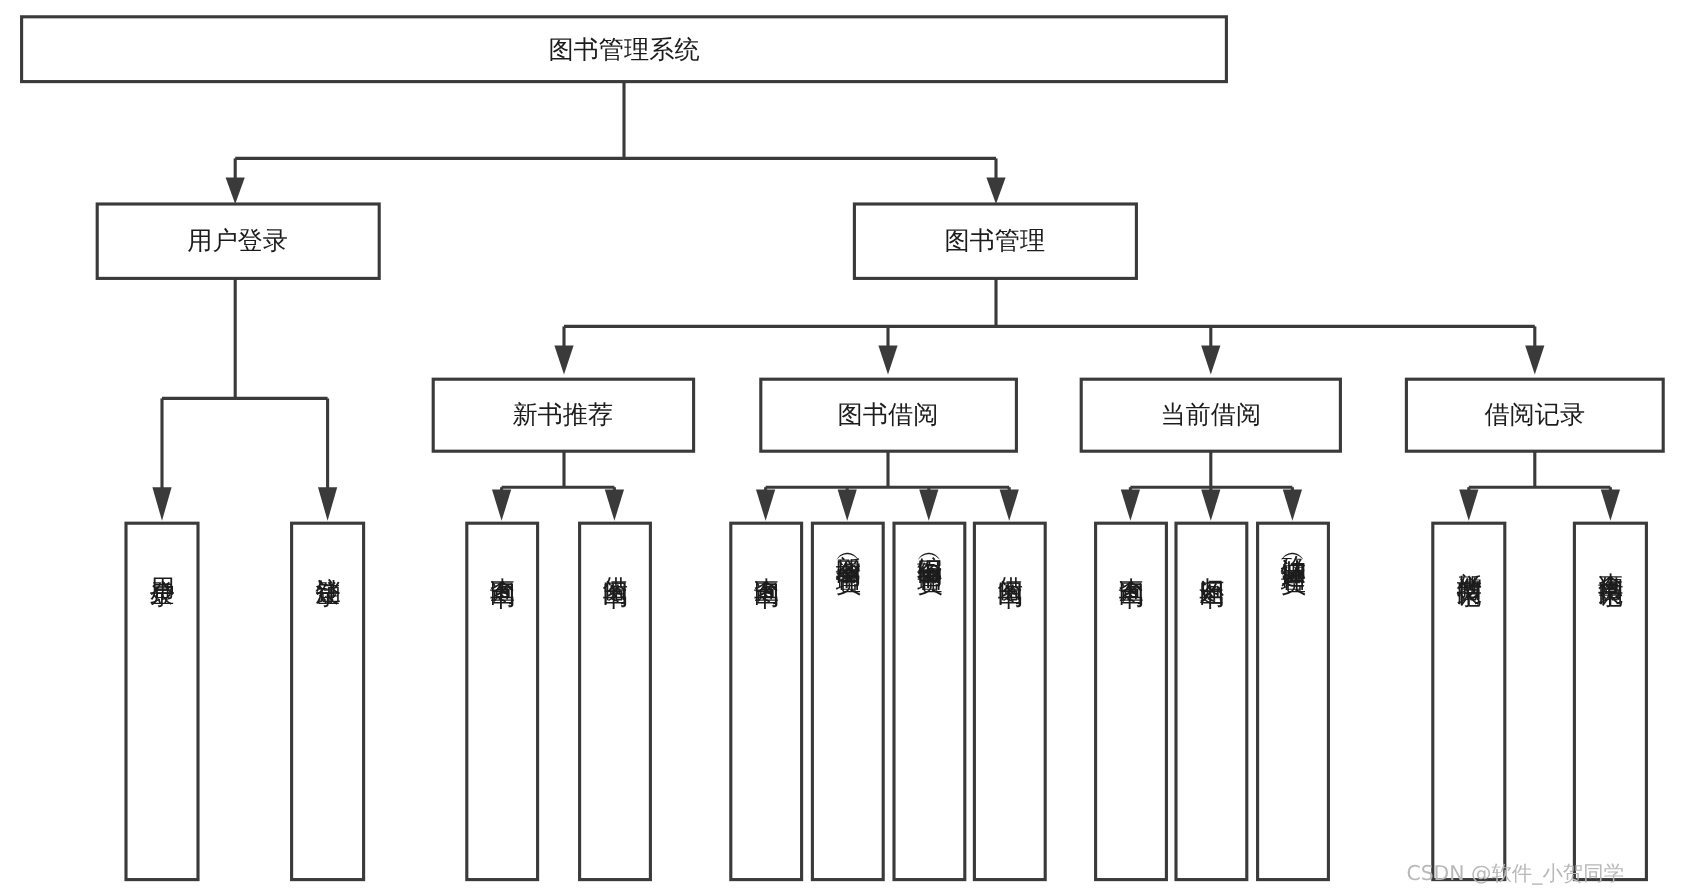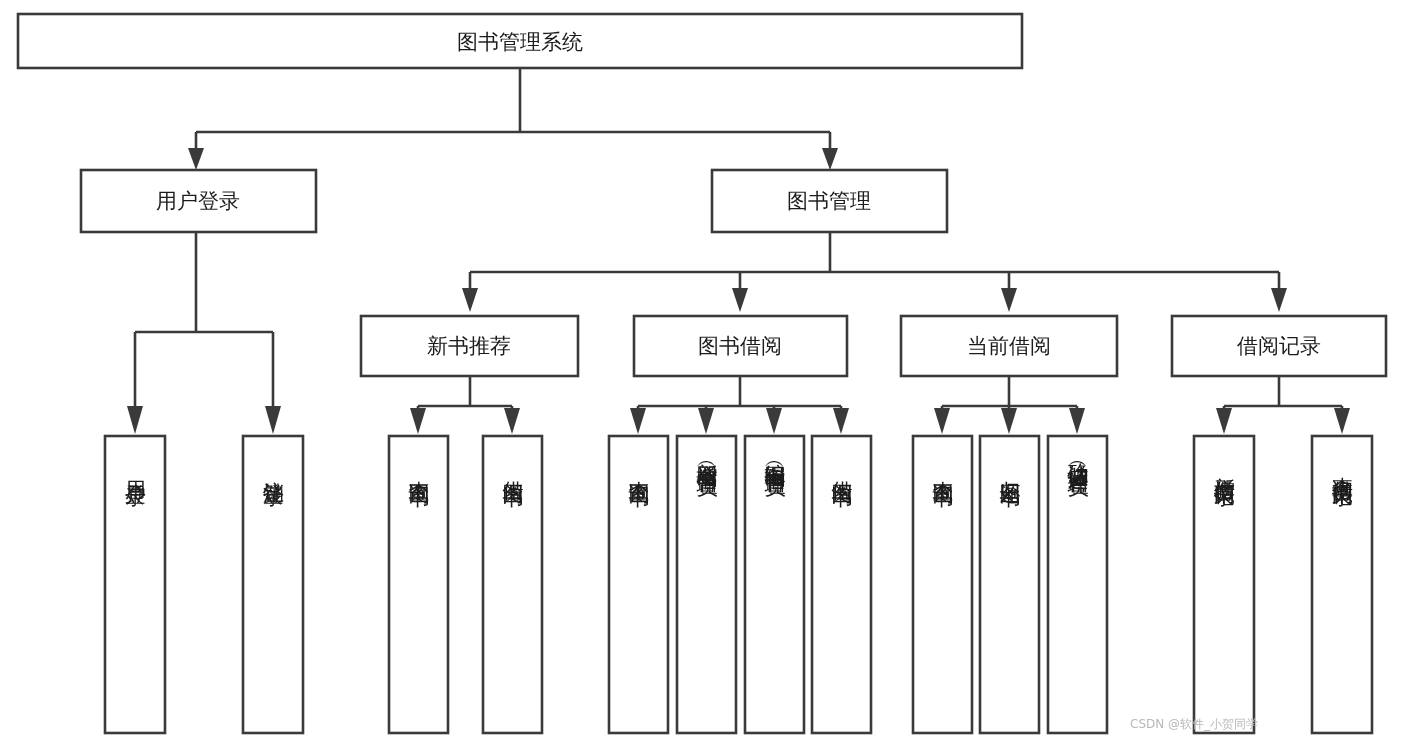--- a/index.html
+++ b/index.html
@@ -56,24 +56,24 @@
     align-items: center;
     justify-content: flex-start;
     text-align: left;
     padding-top: 28px;
     box-sizing: border-box;
     white-space: pre-line;
     user-select: none;
   }
   .watermark {
     position: absolute;
-    left: 1130px;
+    left: 1172px;
     top: 716px;
     font-family: "DejaVu Sans", "Liberation Sans", sans-serif;
-    font-size: 12px;
+    font-size: 17px;
     color: #b8b8b8;
     white-space: nowrap;
     user-select: none;
   }
 </style>
 </head>
 <body>
 
 <svg id="diagram" viewBox="0 0 1405 747">
 

